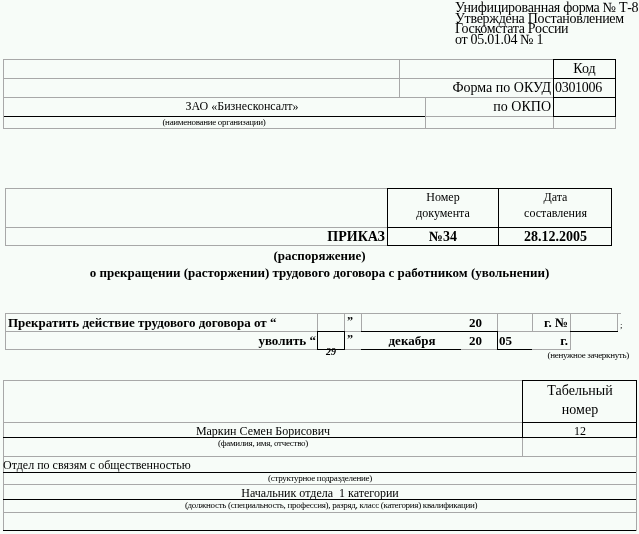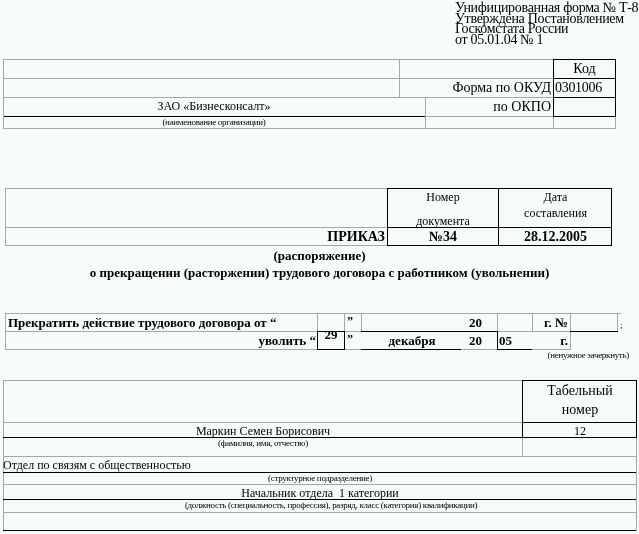--- a/index.html
+++ b/index.html
@@ -50,36 +50,36 @@
   <div class="bl" style="left:553px;top:78px;width:63px;height:1px;"></div>
   <div class="bl" style="left:553px;top:97px;width:63px;height:1px;"></div>
   <div class="gl" style="left:553px;top:117px;width:1px;height:12px;"></div>
 
   <div class="t lg" style="left:553px;width:63px;top:62px;text-align:center;">Код</div>
   <div class="t lg" style="right:88px;top:81px;">Форма по ОКУД</div>
   <div class="t lg" style="left:555px;top:81px;letter-spacing:-0.3px;">0301006</div>
   <div class="t lg" style="right:88px;top:100px;">по ОКПО</div>
   <div class="abs" style="left:554px;top:98px;width:61px;height:18px;"></div>
 
-  <div class="t mid" style="left:3px;width:422px;top:100px;text-align:center;">ЗАО «Бизнесконсалт»</div>
+  <div class="t mid" style="left:3px;width:422px;top:100px;text-align:center;padding-left:28px;">ЗАО «Бизнесконсалт»</div>
   <div class="t small" style="left:3px;width:422px;top:118px;text-align:center;">(наименование организации)</div>
 </div>
 
 <div>
   <div class="gl" style="left:5px;top:188px;width:383px;height:1px;"></div>
   <div class="gl" style="left:5px;top:227px;width:383px;height:1px;"></div>
   <div class="gl" style="left:5px;top:245px;width:383px;height:1px;"></div>
   <div class="gl" style="left:5px;top:188px;width:1px;height:58px;"></div>
   <div class="abs" style="left:387px;top:188px;width:225px;height:58px;border:1px solid #000;"></div>
   <div class="bl" style="left:387px;top:227px;width:225px;height:1px;"></div>
   <div class="bl" style="left:498px;top:188px;width:1px;height:58px;"></div>
 
   <div class="t mid" style="left:388px;width:110px;top:191px;text-align:center;">
     <div>Номер</div>
-    <div style="margin-top:12px;">документа</div>
+    <div style="margin-top:4px;">документа</div>
   </div>
   <div class="t mid" style="left:499px;width:113px;top:191px;text-align:center;">
     <div>Дата</div>
     <div style="margin-top:4px;">составления</div>
   </div>
 
   <div class="t lg bold" style="right:254px;top:230px;">ПРИКАЗ</div>
   <div class="t lg bold" style="left:388px;width:110px;top:230px;text-align:center;">№34</div>
   <div class="t lg bold" style="left:499px;width:113px;top:230px;text-align:center;">28.12.2005</div>
 
@@ -115,21 +115,21 @@
   <div class="abs mid bold" style="left:318px;top:314px;width:26px;height:17px;text-align:center;"></div>
   <div class="t mid bold" style="left:347px;top:315px;">”</div>
   <div class="abs mid bold" style="left:362px;top:314px;width:100px;height:17px;text-align:center;"></div>
   <div class="t mid bold" style="left:469px;top:316px;font-size:13px;">20</div>
   <div class="abs mid bold" style="left:498px;top:314px;width:34px;height:17px;"></div>
   <div class="t mid bold" style="right:71px;top:316px;font-size:13px;">г. №</div>
   <div class="abs mid" style="left:571px;top:314px;width:46px;height:17px;"></div>
   <div class="t small" style="left:620px;top:321px;">;</div>
 
   <div class="t mid bold" style="right:323px;top:334px;font-size:13px;">уволить “</div>
-  <div class="abs mid bold" style="left:318px;top:327px;width:26px;height:16px;text-align:center;font-size:13px;">29</div>
+  <div class="abs mid bold" style="left:318px;top:346px;width:26px;height:16px;text-align:center;font-size:10px;font-style:italic;">29</div>
   <div class="t mid bold" style="left:347px;top:333px;">”</div>
   <div class="abs mid bold" style="left:362px;top:333px;width:100px;height:16px;text-align:center;font-size:13px;">декабря</div>
   <div class="t mid bold" style="left:469px;top:334px;font-size:13px;">20</div>
   <div class="abs mid bold" style="left:499px;top:333px;width:33px;height:16px;font-size:13px;">05</div>
   <div class="t mid bold" style="right:71px;top:334px;font-size:13px;">г.</div>
 
   <div class="t small" style="right:10px;top:351px;">(ненужное зачеркнуть)</div>
 </div>
 
 <div>

